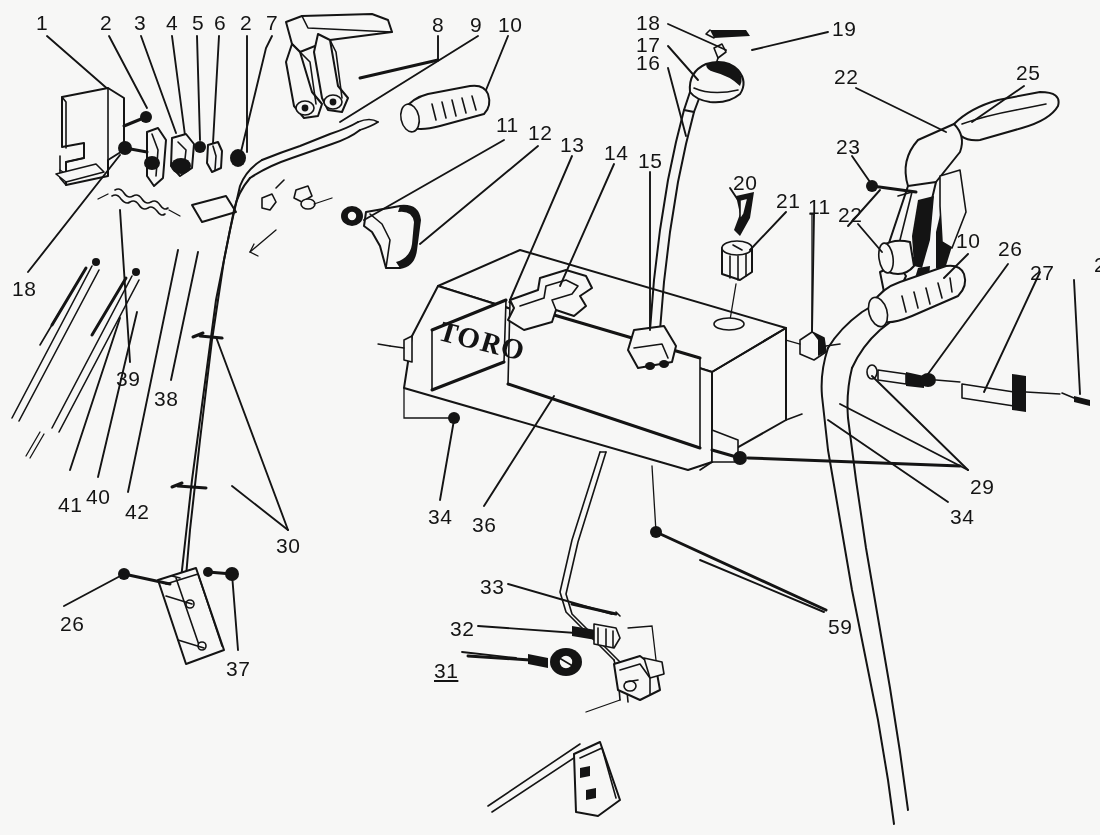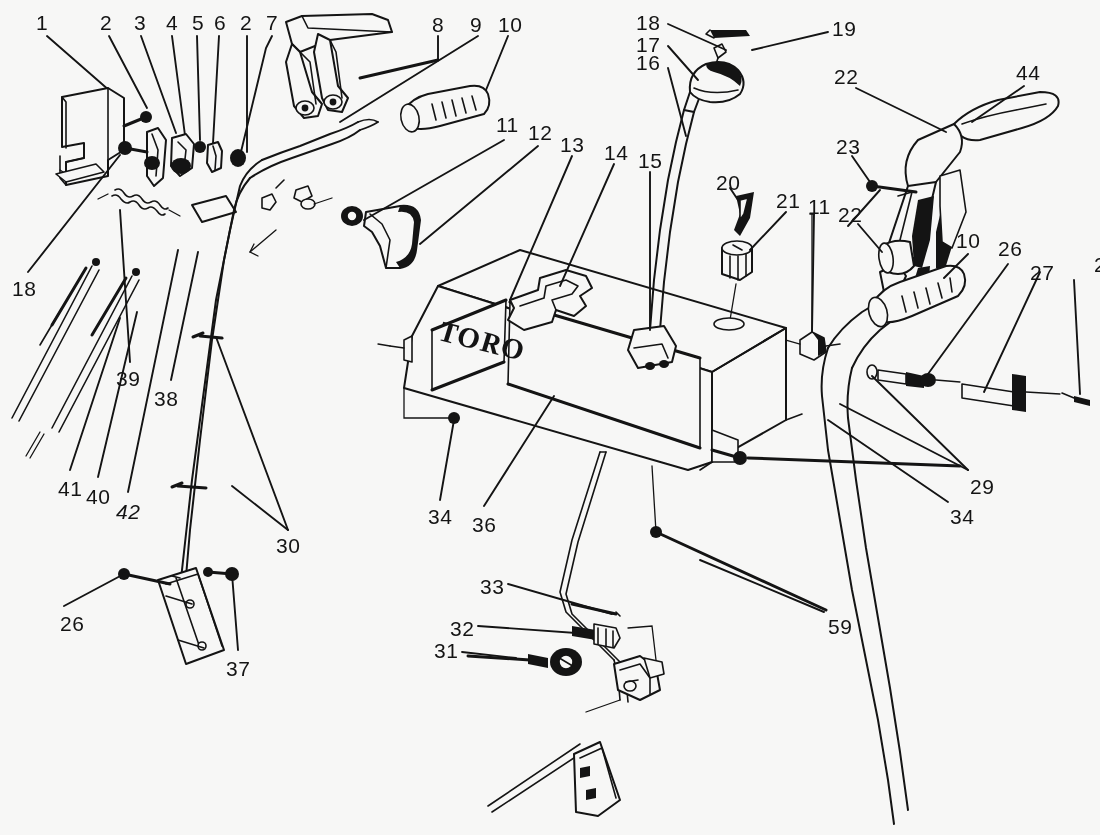--- a/index.html
+++ b/index.html
@@ -439,51 +439,51 @@
   <div class="lbl" style="left:432px;top:14px;">8</div>
   <div class="lbl" style="left:470px;top:14px;">9</div>
   <div class="lbl" style="left:498px;top:14px;">10</div>
 
   <div class="lbl" style="left:496px;top:114px;">11</div>
   <div class="lbl" style="left:528px;top:122px;">12</div>
   <div class="lbl" style="left:560px;top:134px;">13</div>
   <div class="lbl" style="left:604px;top:142px;text-align:center;">14</div>
   <div class="lbl" style="left:638px;top:150px;">15</div>
 
-  <div class="lbl" style="left:716px;top:172px;">20</div>
+  <div class="lbl" style="left:733px;top:172px;">20</div>
   <div class="lbl" style="left:776px;top:190px;">21</div>
   <div class="lbl" style="left:808px;top:196px;">11</div>
   <div class="lbl" style="left:838px;top:204px;">22</div>
 
   <div class="lbl" style="left:636px;top:12px;">18</div>
   <div class="lbl" style="left:636px;top:34px;">17</div>
   <div class="lbl" style="left:636px;top:52px;">16</div>
   <div class="lbl" style="left:832px;top:18px;">19</div>
 
   <div class="lbl" style="left:834px;top:66px;">22</div>
-  <div class="lbl" style="left:1016px;top:62px;">44</div>
+  <div class="lbl" style="left:1016px;top:62px;">25</div>
   <div class="lbl" style="left:836px;top:136px;">23</div>
 
   <div class="lbl" style="left:956px;top:230px;">10</div>
   <div class="lbl" style="left:998px;top:238px;">26</div>
   <div class="lbl" style="left:1030px;top:246px;margin-top:16px;">27</div>
   <div class="lbl" style="left:1062px;top:254px;margin-left:32px;">28</div>
 
   <div class="lbl" style="left:12px;top:278px;">18</div>
   <div class="lbl" style="left:116px;top:368px;">39</div>
   <div class="lbl" style="left:154px;top:388px;">38</div>
-  <div class="lbl" style="left:58px;top:478px;text-align:right;">41</div>
+  <div class="lbl" style="left:58px;top:494px;text-align:right;">41</div>
   <div class="lbl" style="left:86px;top:486px;">40</div>
-  <div class="lbl" style="left:116px;top:501px;font-style:italic;">42</div>
+  <div class="lbl" style="left:125px;top:501px;">42</div>
   <div class="lbl" style="left:276px;top:535px;">30</div>
   <div class="lbl" style="left:60px;top:613px;">26</div>
   <div class="lbl" style="left:226px;top:658px;">37</div>
 
   <div class="lbl" style="left:428px;top:506px;">34</div>
   <div class="lbl" style="left:472px;top:514px;">36</div>
   <div class="lbl" style="left:480px;top:576px;">33</div>
   <div class="lbl" style="left:450px;top:618px;">32</div>
-  <div class="lbl" style="left:434px;top:640px;">31</div>
+  <div class="lbl" style="left:434px;top:660px;text-decoration:underline;">31</div>
   <div class="lbl" style="left:828px;top:616px;">59</div>
   <div class="lbl" style="left:970px;top:476px;">29</div>
   <div class="lbl" style="left:950px;top:506px;">34</div>
 
 </div>
 
 </body></html>

